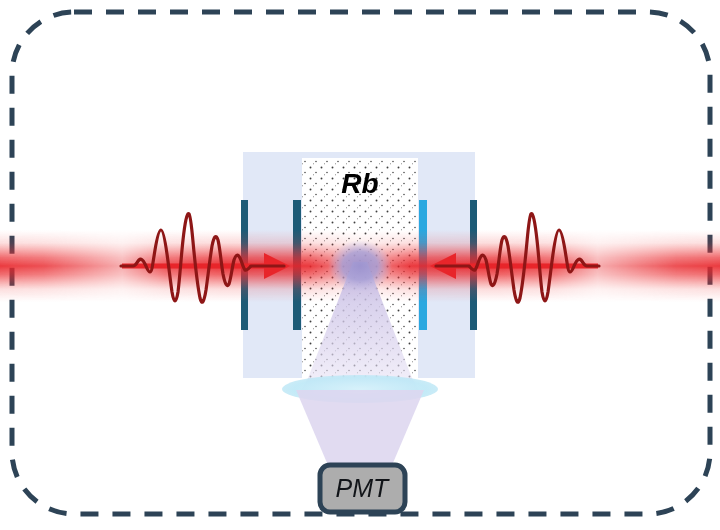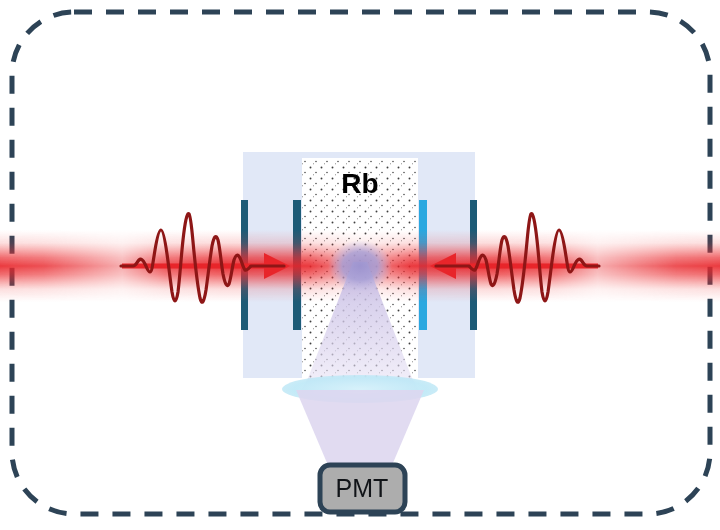--- a/index.html
+++ b/index.html
@@ -11,20 +11,21 @@
     width: 720px;
     height: 530px;
     font-family: "Liberation Sans", sans-serif;
     overflow: hidden;
   }
   #stage {
     position: relative;
     width: 720px;
     height: 530px;
     background: #ffffff;
+    font-style: italic;
   }
   #stage > svg {
     position: absolute;
     left: 0;
     top: 0;
   }
   .label-text {
     font-family: "Liberation Sans", sans-serif;
     font-weight: bold;
     fill: #000000;

